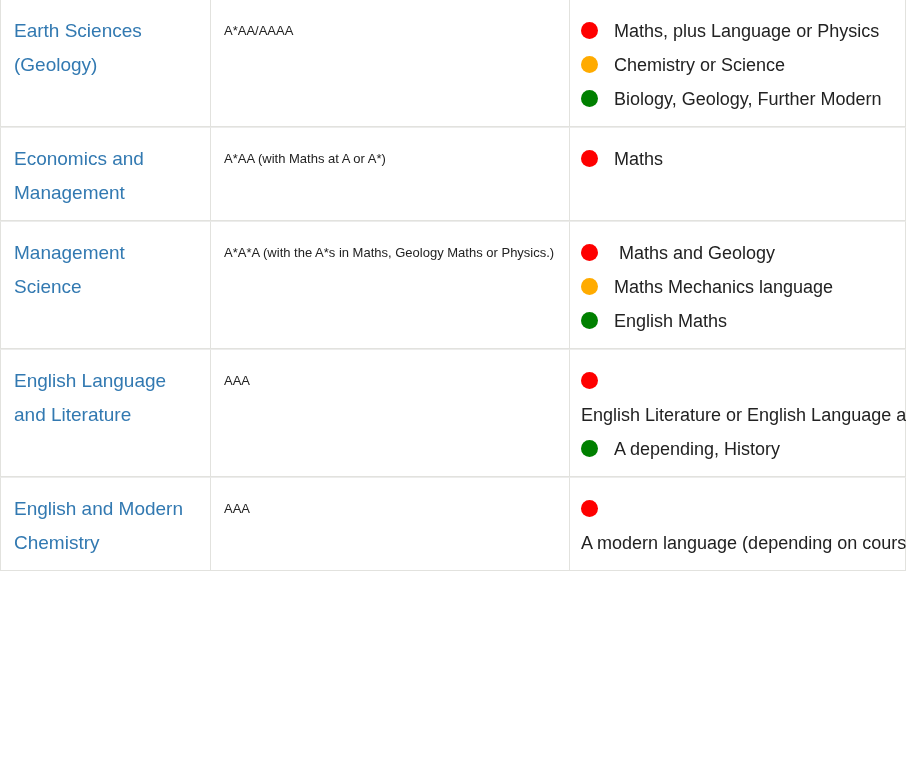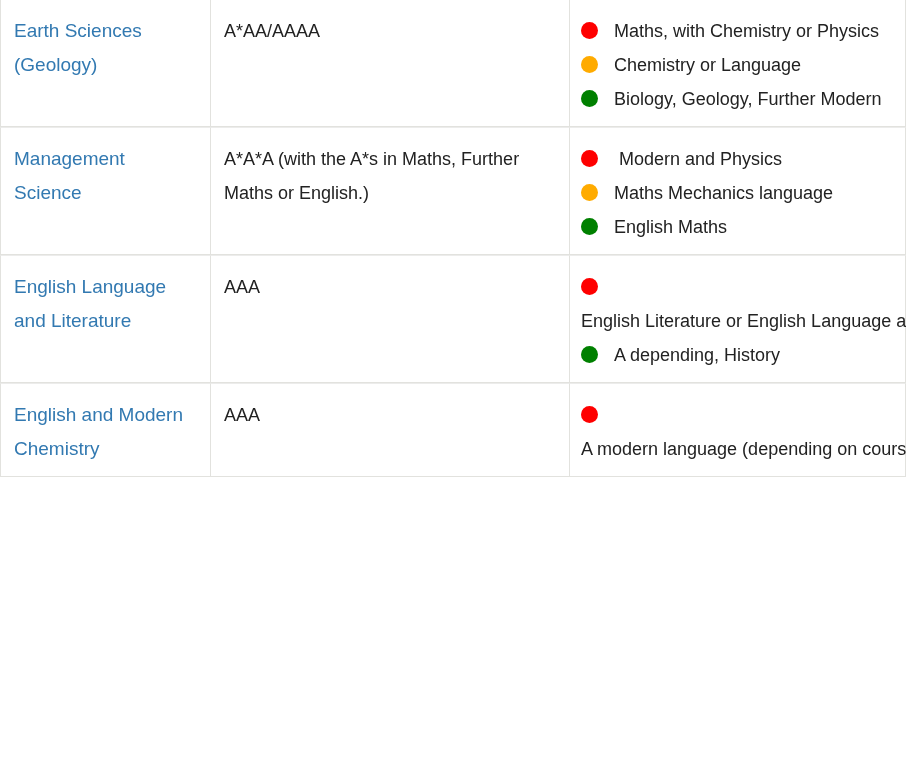--- a/index.html
+++ b/index.html
@@ -56,21 +56,21 @@
     color: #3279b1;
     font-size: 19px;
     line-height: 34px;
     text-decoration: none;
     display: block;
     cursor: pointer;
   }
 
   .offer-text {
     color: #222222;
-    font-size: 18px;
+    font-size: 13px;
     line-height: 34px;
   }
 
   .subject-list {
     color: #222222;
     font-size: 18px;
     line-height: 34px;
     margin: 0;
     padding: 0;
   }
@@ -101,34 +101,45 @@
       <col class="c-subject">
     </colgroup>
     <tbody>
         <tr>
           <td class="cell-course">
             <a class="course-link">Earth Sciences (Geology)</a>
           </td>
           <td class="cell-offer"><span class="offer-text">A*AA/AAAA</span></td>
           <td class="cell-subject">
             <div class="subject-list">
-              <span class="subject-item"><span class="dot" style="background: rgb(254, 0, 0);"></span><span class="lead-space">Maths, with Chemistry or Physics</span></span>
-              <span class="subject-item"><span class="dot" style="background: rgb(255, 171, 0);"></span><span class="lead-space">Chemistry or Language</span></span>
+              <span class="subject-item"><span class="dot" style="background: rgb(254, 0, 0);"></span><span class="lead-space">Maths, plus Language or Physics</span></span>
+              <span class="subject-item"><span class="dot" style="background: rgb(255, 171, 0);"></span><span class="lead-space">Chemistry or Science</span></span>
               <span class="subject-item"><span class="dot" style="background: rgb(0, 128, 0);"></span><span class="lead-space">Biology, Geology, Further Modern</span></span>
+            </div>
+          </td>
+        </tr>
+        <tr>
+          <td class="cell-course">
+            <a class="course-link">Economics and Management</a>
+          </td>
+          <td class="cell-offer"><span class="offer-text">A*AA (with Maths at A or A*)</span></td>
+          <td class="cell-subject">
+            <div class="subject-list">
+              <span class="subject-item"><span class="dot" style="background: rgb(254, 0, 0);"></span><span class="lead-space">Maths</span></span>
             </div>
           </td>
         </tr>
         <tr>
           <td class="cell-course">
             <a class="course-link">Management Science</a>
           </td>
-          <td class="cell-offer"><span class="offer-text">A*A*A (with the A*s in Maths, Further Maths or English.)</span></td>
+          <td class="cell-offer"><span class="offer-text">A*A*A (with the A*s in Maths, Geology Maths or Physics.)</span></td>
           <td class="cell-subject">
             <div class="subject-list">
-              <span class="subject-item"><span class="dot" style="background: rgb(254, 0, 0);"></span><span class="lead-space"> Modern and Physics</span></span>
+              <span class="subject-item"><span class="dot" style="background: rgb(254, 0, 0);"></span><span class="lead-space"> Maths and Geology</span></span>
               <span class="subject-item"><span class="dot" style="background: rgb(255, 171, 0);"></span><span class="lead-space">Maths Mechanics language</span></span>
               <span class="subject-item"><span class="dot" style="background: rgb(0, 128, 0);"></span><span class="lead-space">English Maths</span></span>
             </div>
           </td>
         </tr>
         <tr>
           <td class="cell-course">
             <a class="course-link">English Language and Literature</a>
           </td>
           <td class="cell-offer"><span class="offer-text">AAA</span></td>

